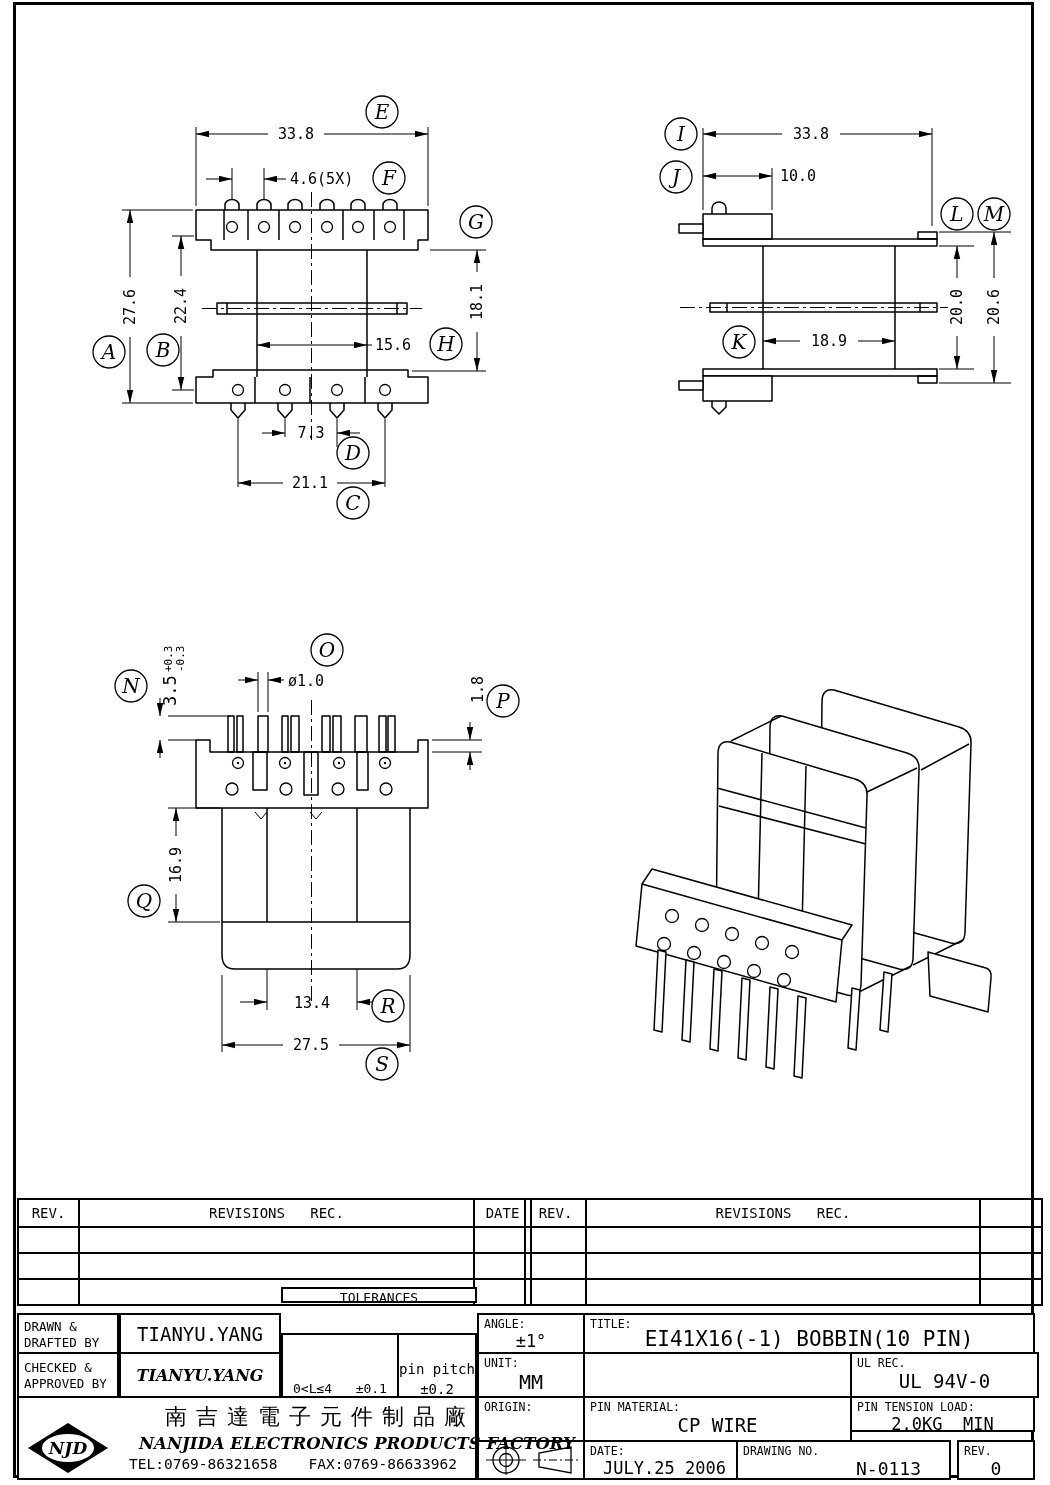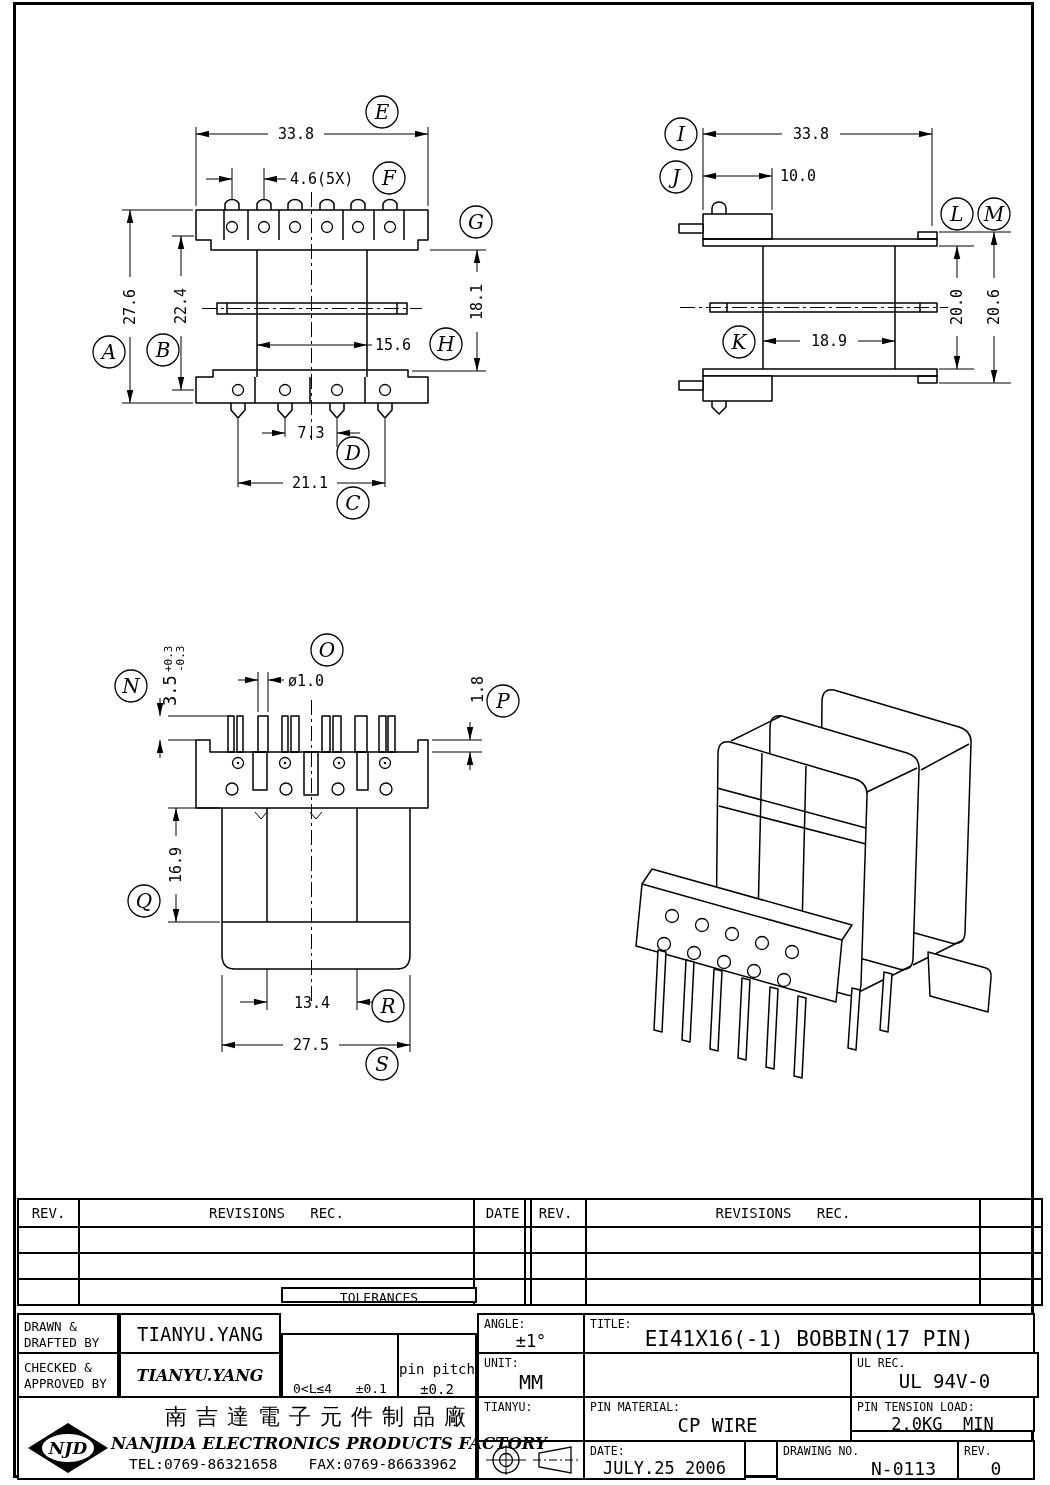--- a/index.html
+++ b/index.html
@@ -516,32 +516,32 @@
   <div class="cell" style="left:397px;top:1333px;width:80px;height:65px">
     <div style="text-align:center;font-size:14px;margin-top:26px">pin pitch</div>
     <div style="text-align:center;font-size:14px;margin-top:4px">±0.2</div>
   </div>
   <div class="cell" style="left:477px;top:1313px;width:108px;height:41px">
     <div class="lbl">ANGLE:</div>
     <div class="val" style="font-size:17px">±1°</div>
   </div>
   <div class="cell" style="left:583px;top:1313px;width:452px;height:41px">
     <div class="lbl">TITLE:</div>
-    <div class="val" style="font-size:21px;margin-top:-4px">EI41X16(-1) BOBBIN(17 PIN)</div>
+    <div class="val" style="font-size:21px;margin-top:-4px">EI41X16(-1) BOBBIN(10 PIN)</div>
   </div>
   <div class="cell" style="left:477px;top:1352px;width:108px;height:46px">
     <div class="lbl">UNIT:</div>
     <div class="val" style="font-size:20px">MM</div>
   </div>
   <div class="cell" style="left:850px;top:1352px;width:189px;height:46px">
     <div class="lbl">UL REC.</div>
     <div class="val" style="font-size:19px">UL 94V-0</div>
   </div>
   <div class="cell" style="left:477px;top:1396px;width:108px;height:46px">
-    <div class="lbl">TIANYU:</div>
+    <div class="lbl">ORIGIN:</div>
   </div>
   <div class="cell" style="left:583px;top:1396px;width:269px;height:46px">
     <div class="lbl">PIN MATERIAL:</div>
     <div class="val" style="font-size:19px">CP WIRE</div>
   </div>
   <div class="cell" style="left:850px;top:1396px;width:185px;height:36px">
     <div class="lbl">PIN TENSION LOAD:</div>
     <div class="val" style="font-size:17px">2.0KG  MIN</div>
   </div>
   <div class="cell" style="left:477px;top:1440px;width:108px;height:40px">
@@ -551,35 +551,35 @@
       <line x1="7" y1="18" x2="47" y2="18" stroke="#000" stroke-width="1"></line>
       <line x1="27" y1="3" x2="27" y2="33" stroke="#000" stroke-width="1"></line>
       <path d="M60,11 L60,25 L92,31 L92,5 Z" fill="none" stroke="#000" stroke-width="1.3"></path>
       <line x1="54" y1="18" x2="99" y2="18" stroke="#000" stroke-width="1" stroke-dasharray="8 3 2 3"></line>
     </svg>
   </div>
   <div class="cell" style="left:583px;top:1440px;width:163px;height:40px">
     <div class="lbl">DATE:</div>
     <div class="val" style="font-size:17px">JULY.25 2006</div>
   </div>
-  <div class="cell" style="left:776px;top:1440px;width:190px;height:40px">
+  <div class="cell" style="left:736px;top:1440px;width:215px;height:40px">
     <div class="lbl">DRAWING NO.</div>
     <div class="val" style="font-size:18px;text-align:right;padding-right:28px">N-0113</div>
   </div>
   <div class="cell" style="left:957px;top:1440px;width:78px;height:40px">
     <div class="lbl">REV.</div>
     <div class="val" style="font-size:18px">0</div>
   </div>
 
   <div class="cell company" style="left:17px;top:1396px;width:460px;height:84px">
     <svg style="position:absolute;left:8px;top:22px" width="82" height="56" viewBox="0 0 82 56">
       <polygon points="1,28 41,3 81,28 41,53" fill="#000"></polygon>
       <ellipse cx="41" cy="28" rx="27" ry="15" fill="#fff" stroke="#000" stroke-width="2"></ellipse>
       <text x="41" y="34" text-anchor="middle" style="font:italic bold 17px 'DejaVu Serif',serif">NJD</text>
     </svg>
     <div style="margin-left:92px;text-align:right;font-size:22px;letter-spacing:9px;margin-top:4px;white-space:nowrap">南吉達電子元件制品廠</div>
-    <div style="margin-left:92px;text-align:center;font-family:'DejaVu Serif',serif;font-style:italic;font-weight:bold;font-size:16.5px;margin-top:2px;white-space:nowrap">NANJIDA ELECTRONICS PRODUCTS FACTORY</div>
+    <div style="margin-left:120px;text-align:center;font-family:'DejaVu Serif',serif;font-style:italic;font-weight:bold;font-size:16.5px;margin-top:2px;white-space:nowrap">NANJIDA ELECTRONICS PRODUCTS FACTORY</div>
     <div style="margin-left:92px;display:flex;justify-content:space-between;padding:0 18px;font-size:14.5px;margin-top:3px">
       <span>TEL:0769-86321658</span>
       <span>FAX:0769-86633962</span>
     </div>
   </div>
 </div>
 
 </body></html>

